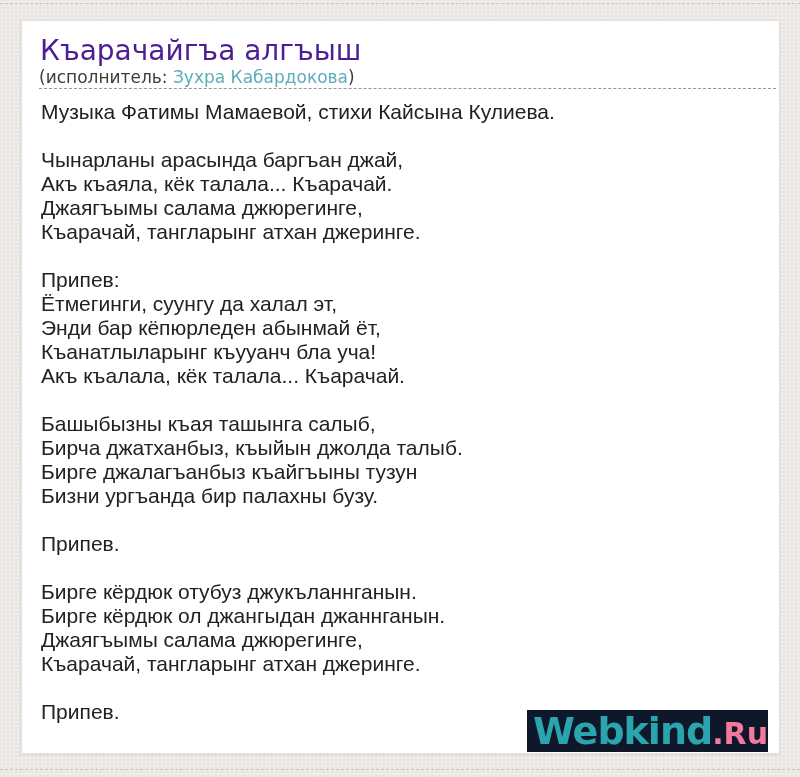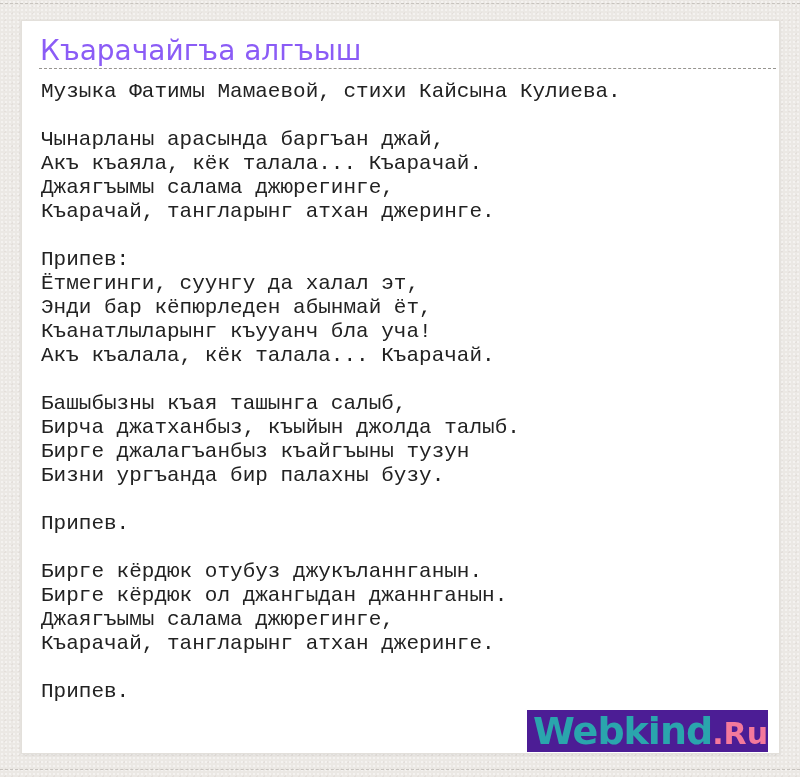--- a/index.html
+++ b/index.html
@@ -28,55 +28,55 @@
     background:#ffffff;
     border:1px solid #e3e0db;
     box-shadow:0 1px 3px rgba(0,0,0,.07);
   }
 
   .page-title {
     margin:14px 18px 0 18px;
     font-size:28px;
     font-weight:normal;
     line-height:32px;
-    color:#8b5cf6;
+    color:#4c1d95;
   }
   .artist-line {
     margin:0 18px 0 17px;
     font-size:17px;
     line-height:20px;
     color:#3c3c3c;
   }
   .artist-link {
     color:#5badba;
     text-decoration:none;
     cursor:pointer;
   }
   .header-separator {
     margin:1px 3px 0 17px;
     height:0;
     border-bottom:1px dashed #979590;
   }
 
   .lyrics {
     margin:11px 18px 0 19px;
-    font-family:Liberation Mono, monospace;
+    font-family:Liberation Sans, sans-serif;
     font-size:21px;
     line-height:24px;
     color:#222222;
     white-space:pre-line;
   }
 
   .logo {
     position:absolute;
     right:11px; bottom:1px;
     text-align:right;
     line-height:1;
     cursor:pointer;
-    background:#4c1d95;
+    background:#0f172a;
     padding:2px 0 2px 6px;
   }
   .logo-main { white-space:nowrap; }
   .logo-web {
     font-weight:bold;
     font-size:38px;
     letter-spacing:-1px;
     color:#2aa5ad;
   }
   .logo-ru {
@@ -96,20 +96,21 @@
 </head>
 <body>
 
 <div class="edge-dash top"></div>
 <div class="edge-dash bottom"></div>
 
 <div class="card">
 
   <h1 class="page-title">Къарачайгъа алгъыш</h1>
 
+  <div class="artist-line"><span>(исполнитель: </span><a class="artist-link">Зухра Кабардокова</a><span>)</span></div>
 
   <div class="header-separator"></div>
 
   <div class="lyrics">Музыка Фатимы Мамаевой, стихи Кайсына Кулиева.
 
 Чынарланы арасында баргъан джай,
 Акъ къаяла, кёк талала... Къарачай.
 Джаягъымы салама джюрегинге,
 Къарачай, тангларынг атхан джеринге.
 

